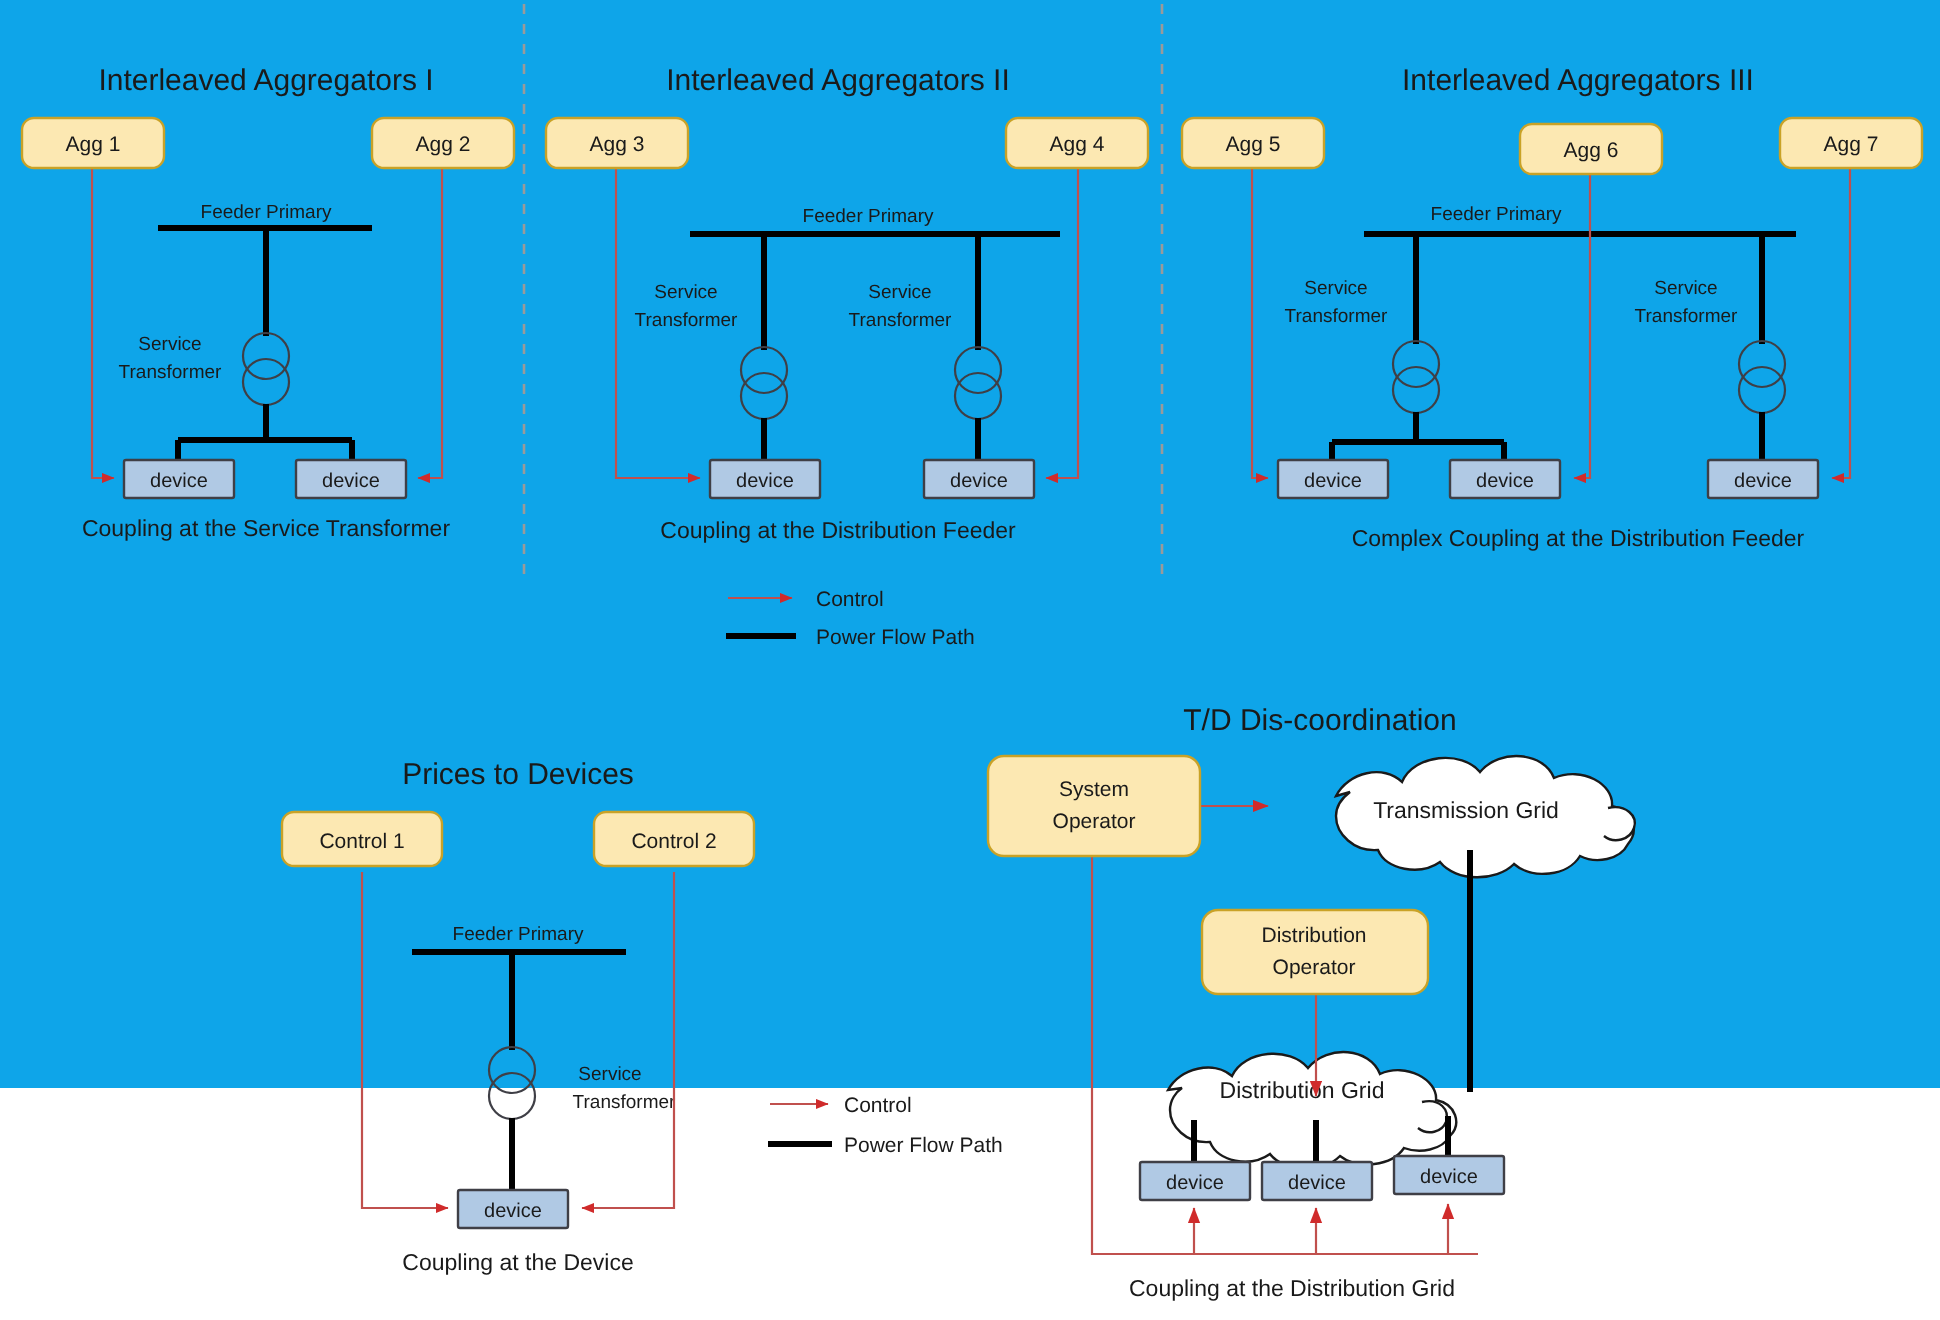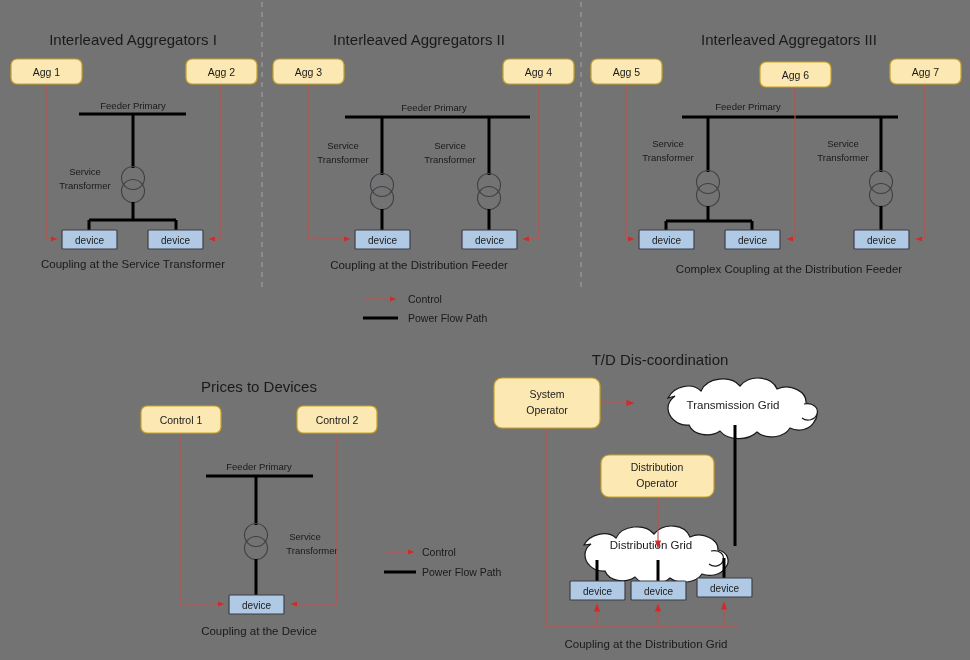--- a/index.html
+++ b/index.html
@@ -1,18 +1,18 @@
 <!DOCTYPE html>
 <html><head>
 <meta charset="utf-8">
 <style>
   html,body{margin:0;padding:0;background:#ffffff;}
   body{width:970px;height:660px;overflow:hidden;
        font-family:"Liberation Sans","DejaVu Sans",sans-serif;}
-  #root{position:relative;width:970px;height:660px;background:#737373;}
+  #root{position:relative;width:970px;height:544px;background:#0ea5e9;}
   svg{position:absolute;top:0;left:0;}
   .t-title{font-size:15px;fill:#1a1a1a;text-anchor:middle;}
   .t-sub{font-size:11.5px;fill:#1a1a1a;text-anchor:middle;}
   .t-lbl{font-size:9.5px;fill:#1a1a1a;text-anchor:middle;}
   .t-legend{font-size:10.5px;fill:#1a1a1a;text-anchor:start;}
   .t-cloud{font-size:11.5px;fill:#1a1a1a;text-anchor:middle;}
   .t-box{font-size:10.5px;fill:#1a1a1a;text-anchor:middle;}
   .t-dev{font-size:10px;fill:#1a1a1a;text-anchor:middle;}
   .agg-box{fill:#fce8b2;stroke:#c9a227;stroke-width:1.2;}
   .dev-box{fill:#b0c9e4;stroke:#3f3f46;stroke-width:1.2;}

